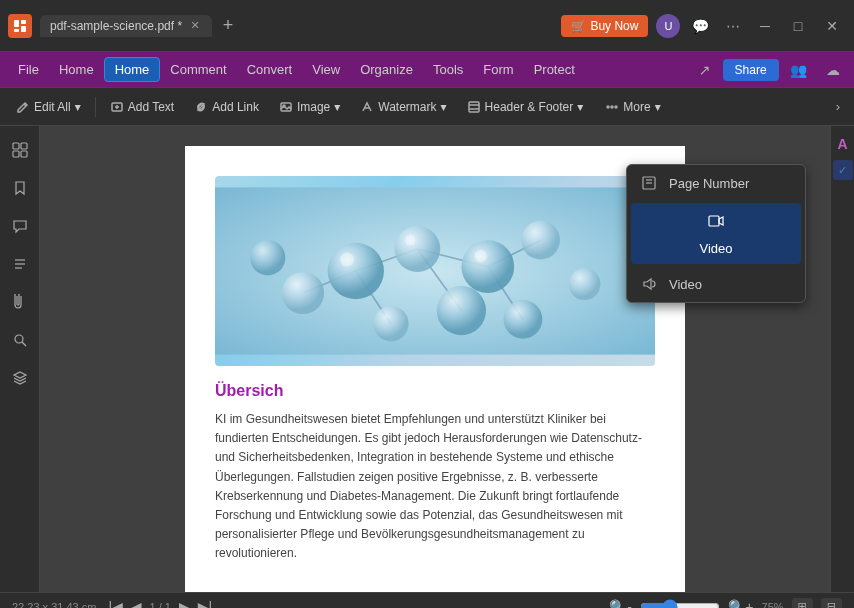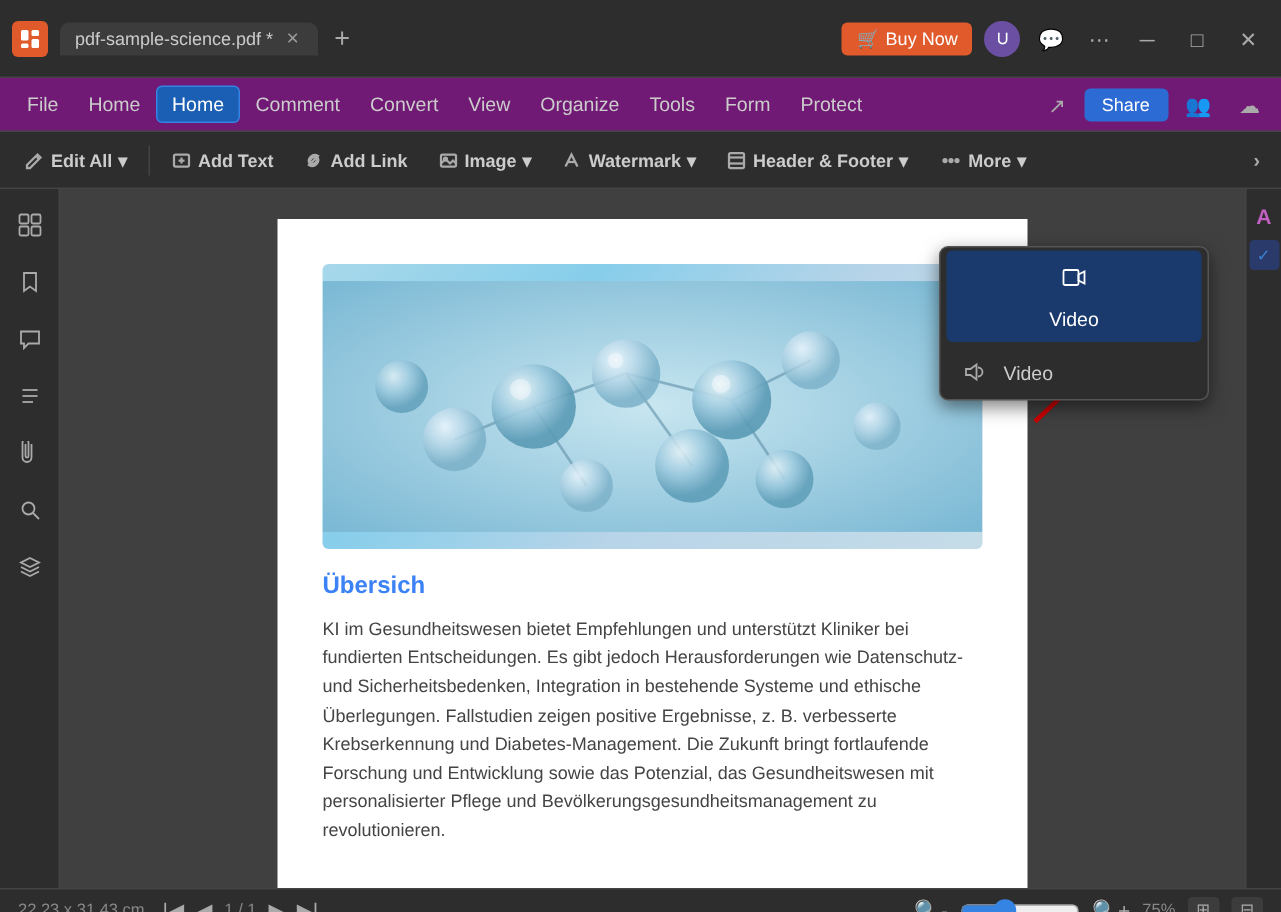--- a/index.html
+++ b/index.html
@@ -29,41 +29,41 @@
     }
     .menu-item { padding: 4px 10px; cursor: pointer; border-radius: 4px; font-size: 13px; color: #ccc; }
     .menu-item.active { background: #1a5fb4; color: white; border: 1px solid #3584e4; }
     .menubar-right { margin-left: auto; display: flex; align-items: center; gap: 6px; }
     .share-btn { background: #2d6bd4; color: white; border: none; border-radius: 4px; padding: 4px 12px; font-size: 12px; cursor: pointer; }
     .menubar-icon { color: #aaa; cursor: pointer; padding: 2px 6px; font-size: 14px; }
 
     
     .toolbar {
       display: flex; align-items: center; height: 38px; background: #2d2d2d; padding: 0 8px; gap: 4px;
-      border-bottom: 1px solid #444; position: relative; font-weight: bold;
+      border-bottom: 1px solid #444; position: relative;
     }
     .tool-item { display: flex; align-items: center; gap: 4px; padding: 3px 8px; cursor: pointer; border-radius: 4px; color: #ccc; font-size: 12px; white-space: nowrap; }
     .tool-item svg { width: 14px; height: 14px; }
     .tool-separator { width: 1px; height: 20px; background: #444; margin: 0 2px; }
     .more-btn { margin-left: 2px; }
     .toolbar-arrow { margin-left: auto; color: #aaa; cursor: pointer; padding: 2px 6px; }
 
     
     .main-layout { display: flex; height: calc(608px - 36px - 36px - 38px - 32px); }
 
     
     .left-sidebar { width: 40px; background: #2d2d2d; border-right: 1px solid #444; display: flex; flex-direction: column; align-items: center; padding-top: 8px; gap: 6px; }
     .sidebar-icon { width: 32px; height: 32px; display: flex; align-items: center; justify-content: center; cursor: pointer; border-radius: 4px; color: #aaa; }
 
     
     .content-area { flex: 1; background: #404040; overflow: auto; display: flex; justify-content: center; padding: 20px; position: relative; }
     .pdf-page { background: white; width: 500px; min-height: 500px; padding: 30px; color: #333; position: relative; }
     .pdf-image { width: 100%; height: 190px; background: linear-gradient(135deg, #a8d8ea 0%, #87ceeb 30%, #b8d4e8 60%, #c5dce8 100%); border-radius: 4px; margin-bottom: 16px; overflow: hidden; display: flex; align-items: center; justify-content: center; }
     .molecule-svg { width: 100%; height: 100%; }
-    .pdf-heading { font-size: 16px; font-weight: bold; color: #3b82f6; margin-bottom: 10px; }
+    .pdf-heading { font-size: 16px; font-weight: bold; color: #a21caf; margin-bottom: 10px; }
     .pdf-text { font-size: 12px; line-height: 1.6; color: #444; }
 
     
     .right-sidebar { width: 24px; background: #2d2d2d; border-left: 1px solid #444; display: flex; flex-direction: column; align-items: center; padding-top: 8px; gap: 6px; }
     .right-sidebar-icon { width: 20px; height: 20px; display: flex; align-items: center; justify-content: center; cursor: pointer; border-radius: 3px; color: #aaa; font-size: 11px; }
 
     
     .statusbar { height: 28px; background: #2d2d2d; border-top: 1px solid #444; display: flex; align-items: center; padding: 0 12px; gap: 12px; font-size: 11px; color: #888; }
     .statusbar-right { margin-left: auto; display: flex; align-items: center; gap: 8px; }
     .zoom-slider { width: 80px; accent-color: #3584e4; }
@@ -292,20 +292,30 @@
           <circle cx="150" cy="82" r="8" fill="white" opacity="0.4"></circle>
           <circle cx="222" cy="60" r="6" fill="white" opacity="0.35"></circle>
           <circle cx="302" cy="78" r="7" fill="white" opacity="0.4"></circle>
         </svg>
       </div>
       <div class="pdf-heading">Übersich</div>
       <div class="pdf-text">KI im Gesundheitswesen bietet Empfehlungen und unterstützt Kliniker bei fundierten Entscheidungen.  Es gibt jedoch Herausforderungen wie Datenschutz- und Sicherheitsbedenken, Integration in bestehende Systeme und ethische Überlegungen. Fallstudien zeigen positive Ergebnisse, z. B.  verbesserte Krebserkennung und Diabetes-Management. Die Zukunft bringt fortlaufende Forschung  und Entwicklung sowie das Potenzial, das Gesundheitswesen mit personalisierter Pflege und Bevölkerungsgesundheitsmanagement zu revolutionieren.</div>
     </div>
 
     <div class="dropdown-menu">
+      <div class="dropdown-item">
+        <span class="item-icon">
+          <svg width="16" height="16" viewBox="0 0 16 16" fill="none">
+              <rect x="2" y="2" width="12" height="12" rx="1" stroke="#aaa" stroke-width="1.2"></rect>
+              <line x1="5" y1="8" x2="11" y2="8" stroke="#aaa" stroke-width="1.2"></line>
+              <line x1="5" y1="5" x2="11" y2="5" stroke="#aaa" stroke-width="1.2"></line>
+            </svg>
+        </span>
+        <span>Page Number</span>
+      </div>
       <div class="dropdown-item highlighted">
         <span class="item-icon">
           <svg width="16" height="16" viewBox="0 0 16 16" fill="none">
               <rect x="1" y="3" width="10" height="10" rx="1" stroke="white" stroke-width="1.2"></rect>
               <path d="M11 6 L15 4 L15 12 L11 10 Z" stroke="white" stroke-width="1.2"></path>
             </svg>
         </span>
         <span>Video</span>
       </div>
       <div class="dropdown-item">

